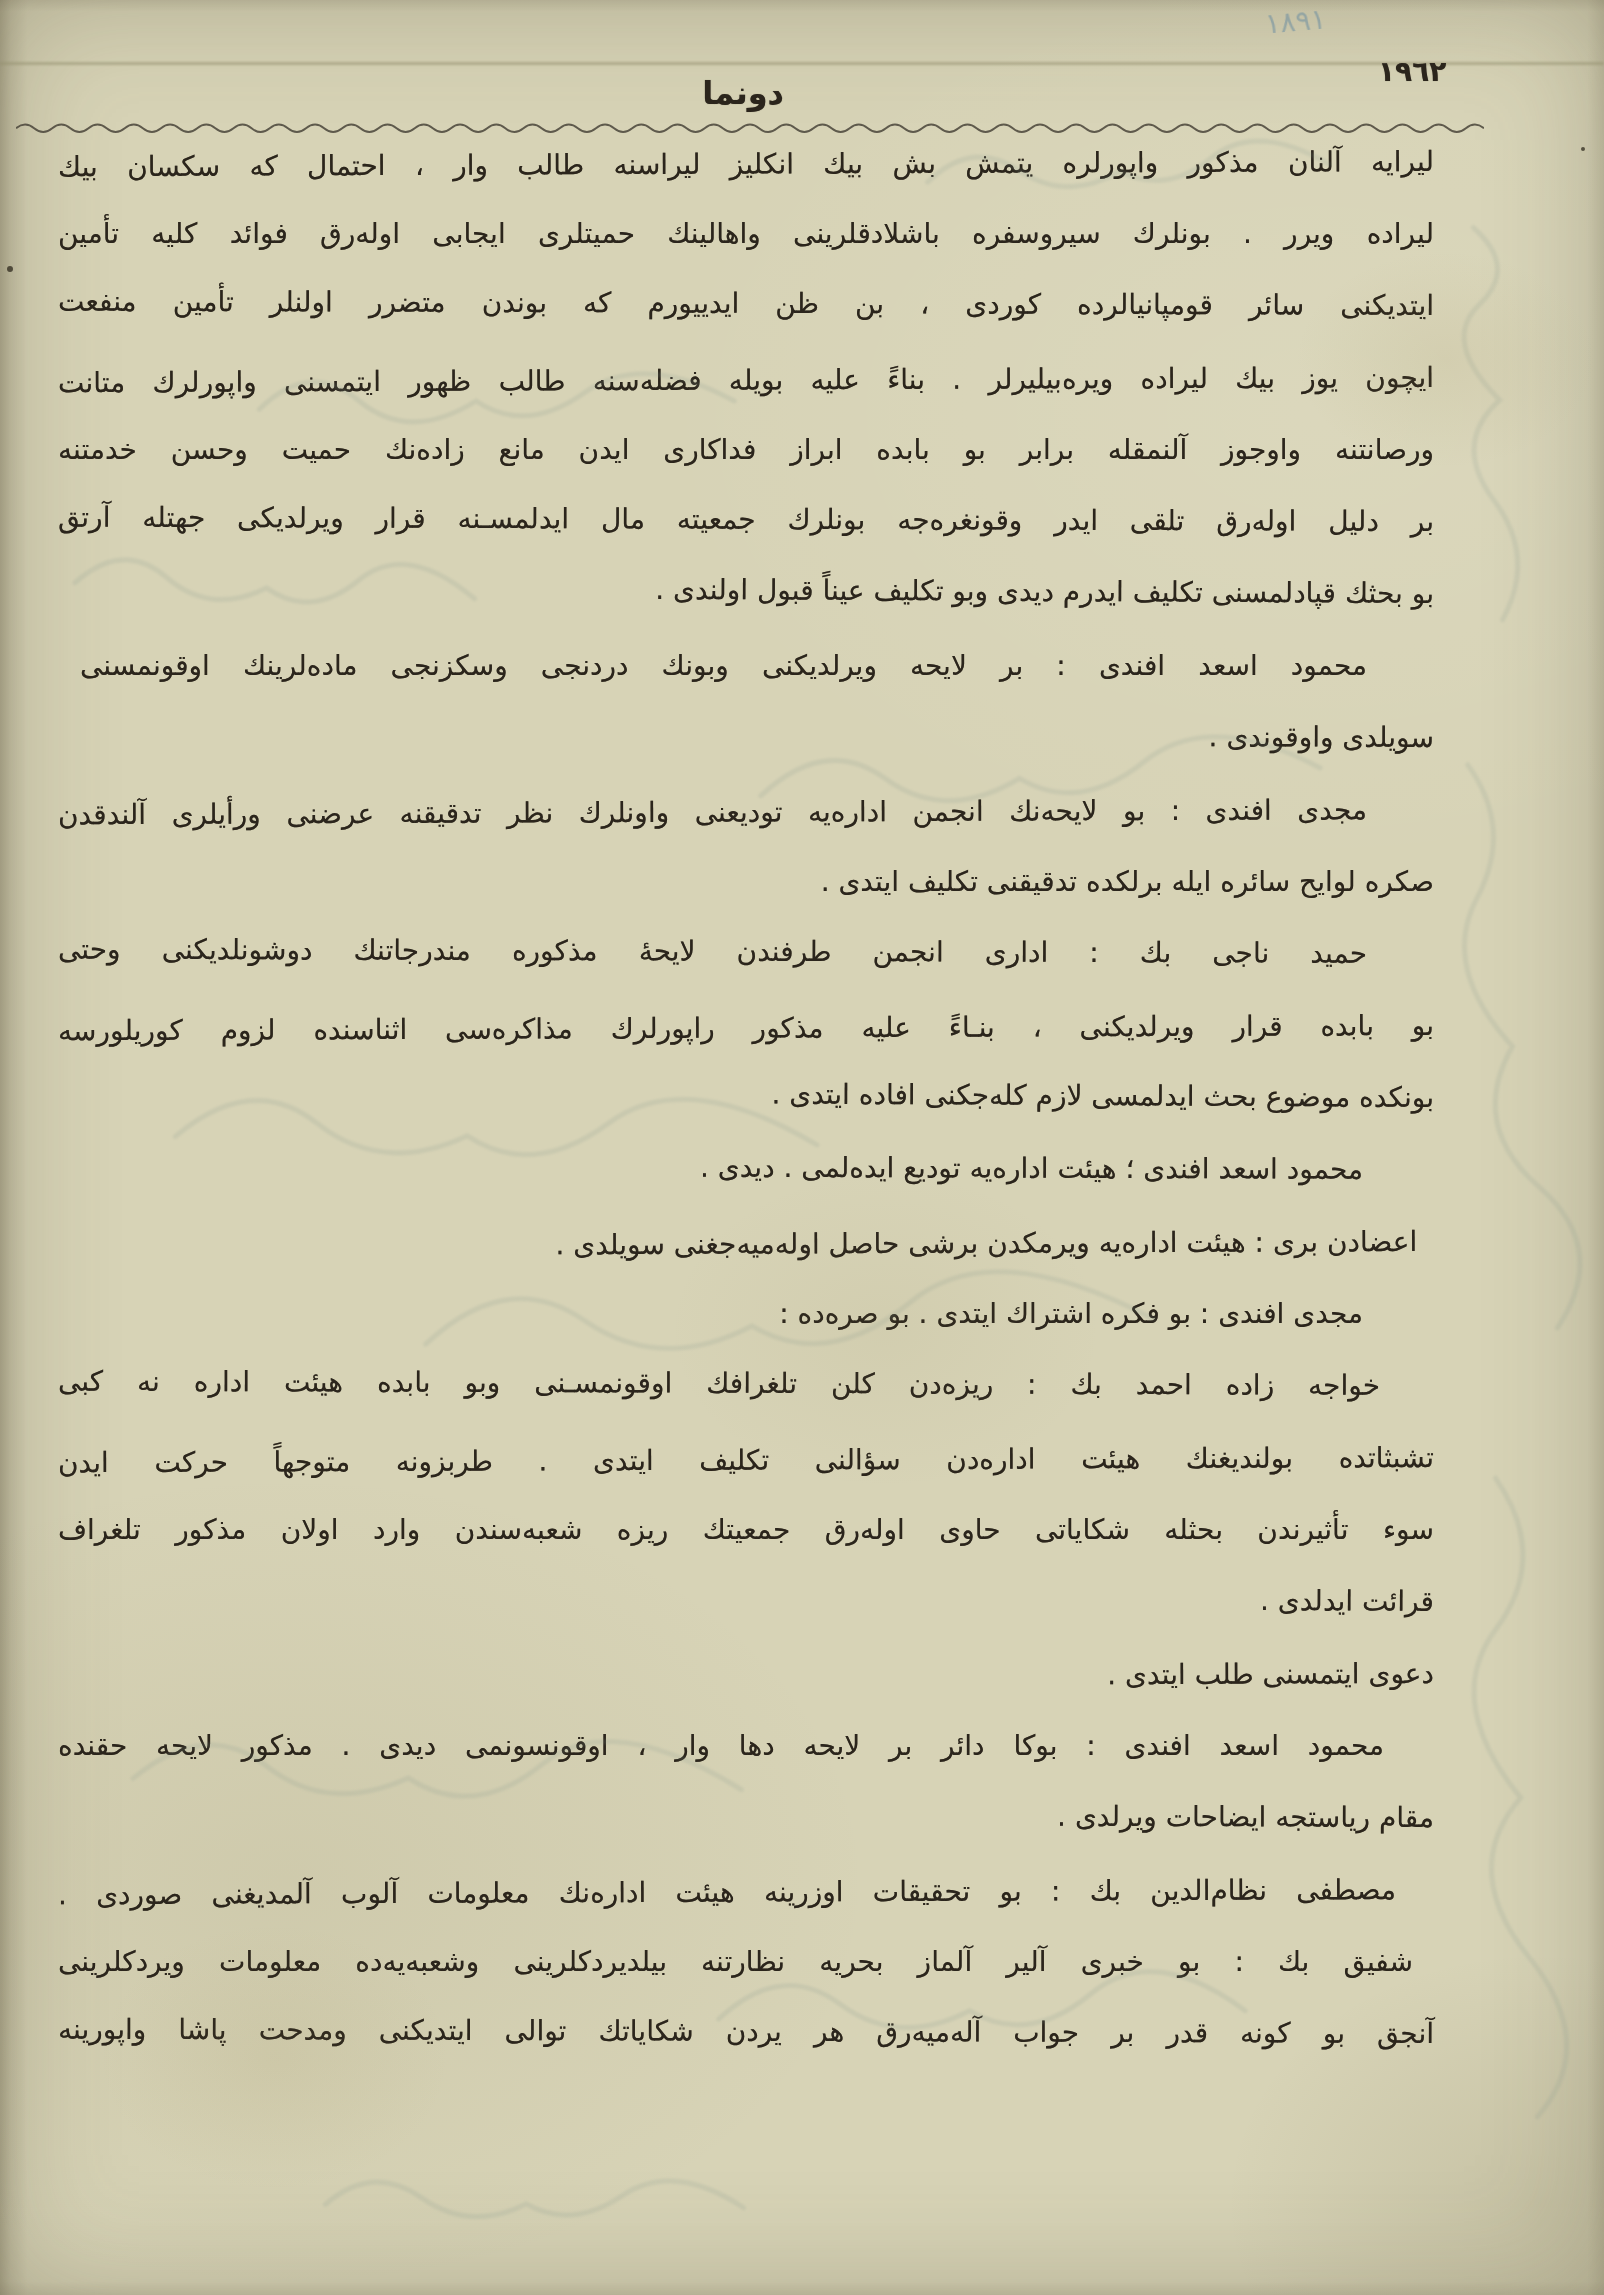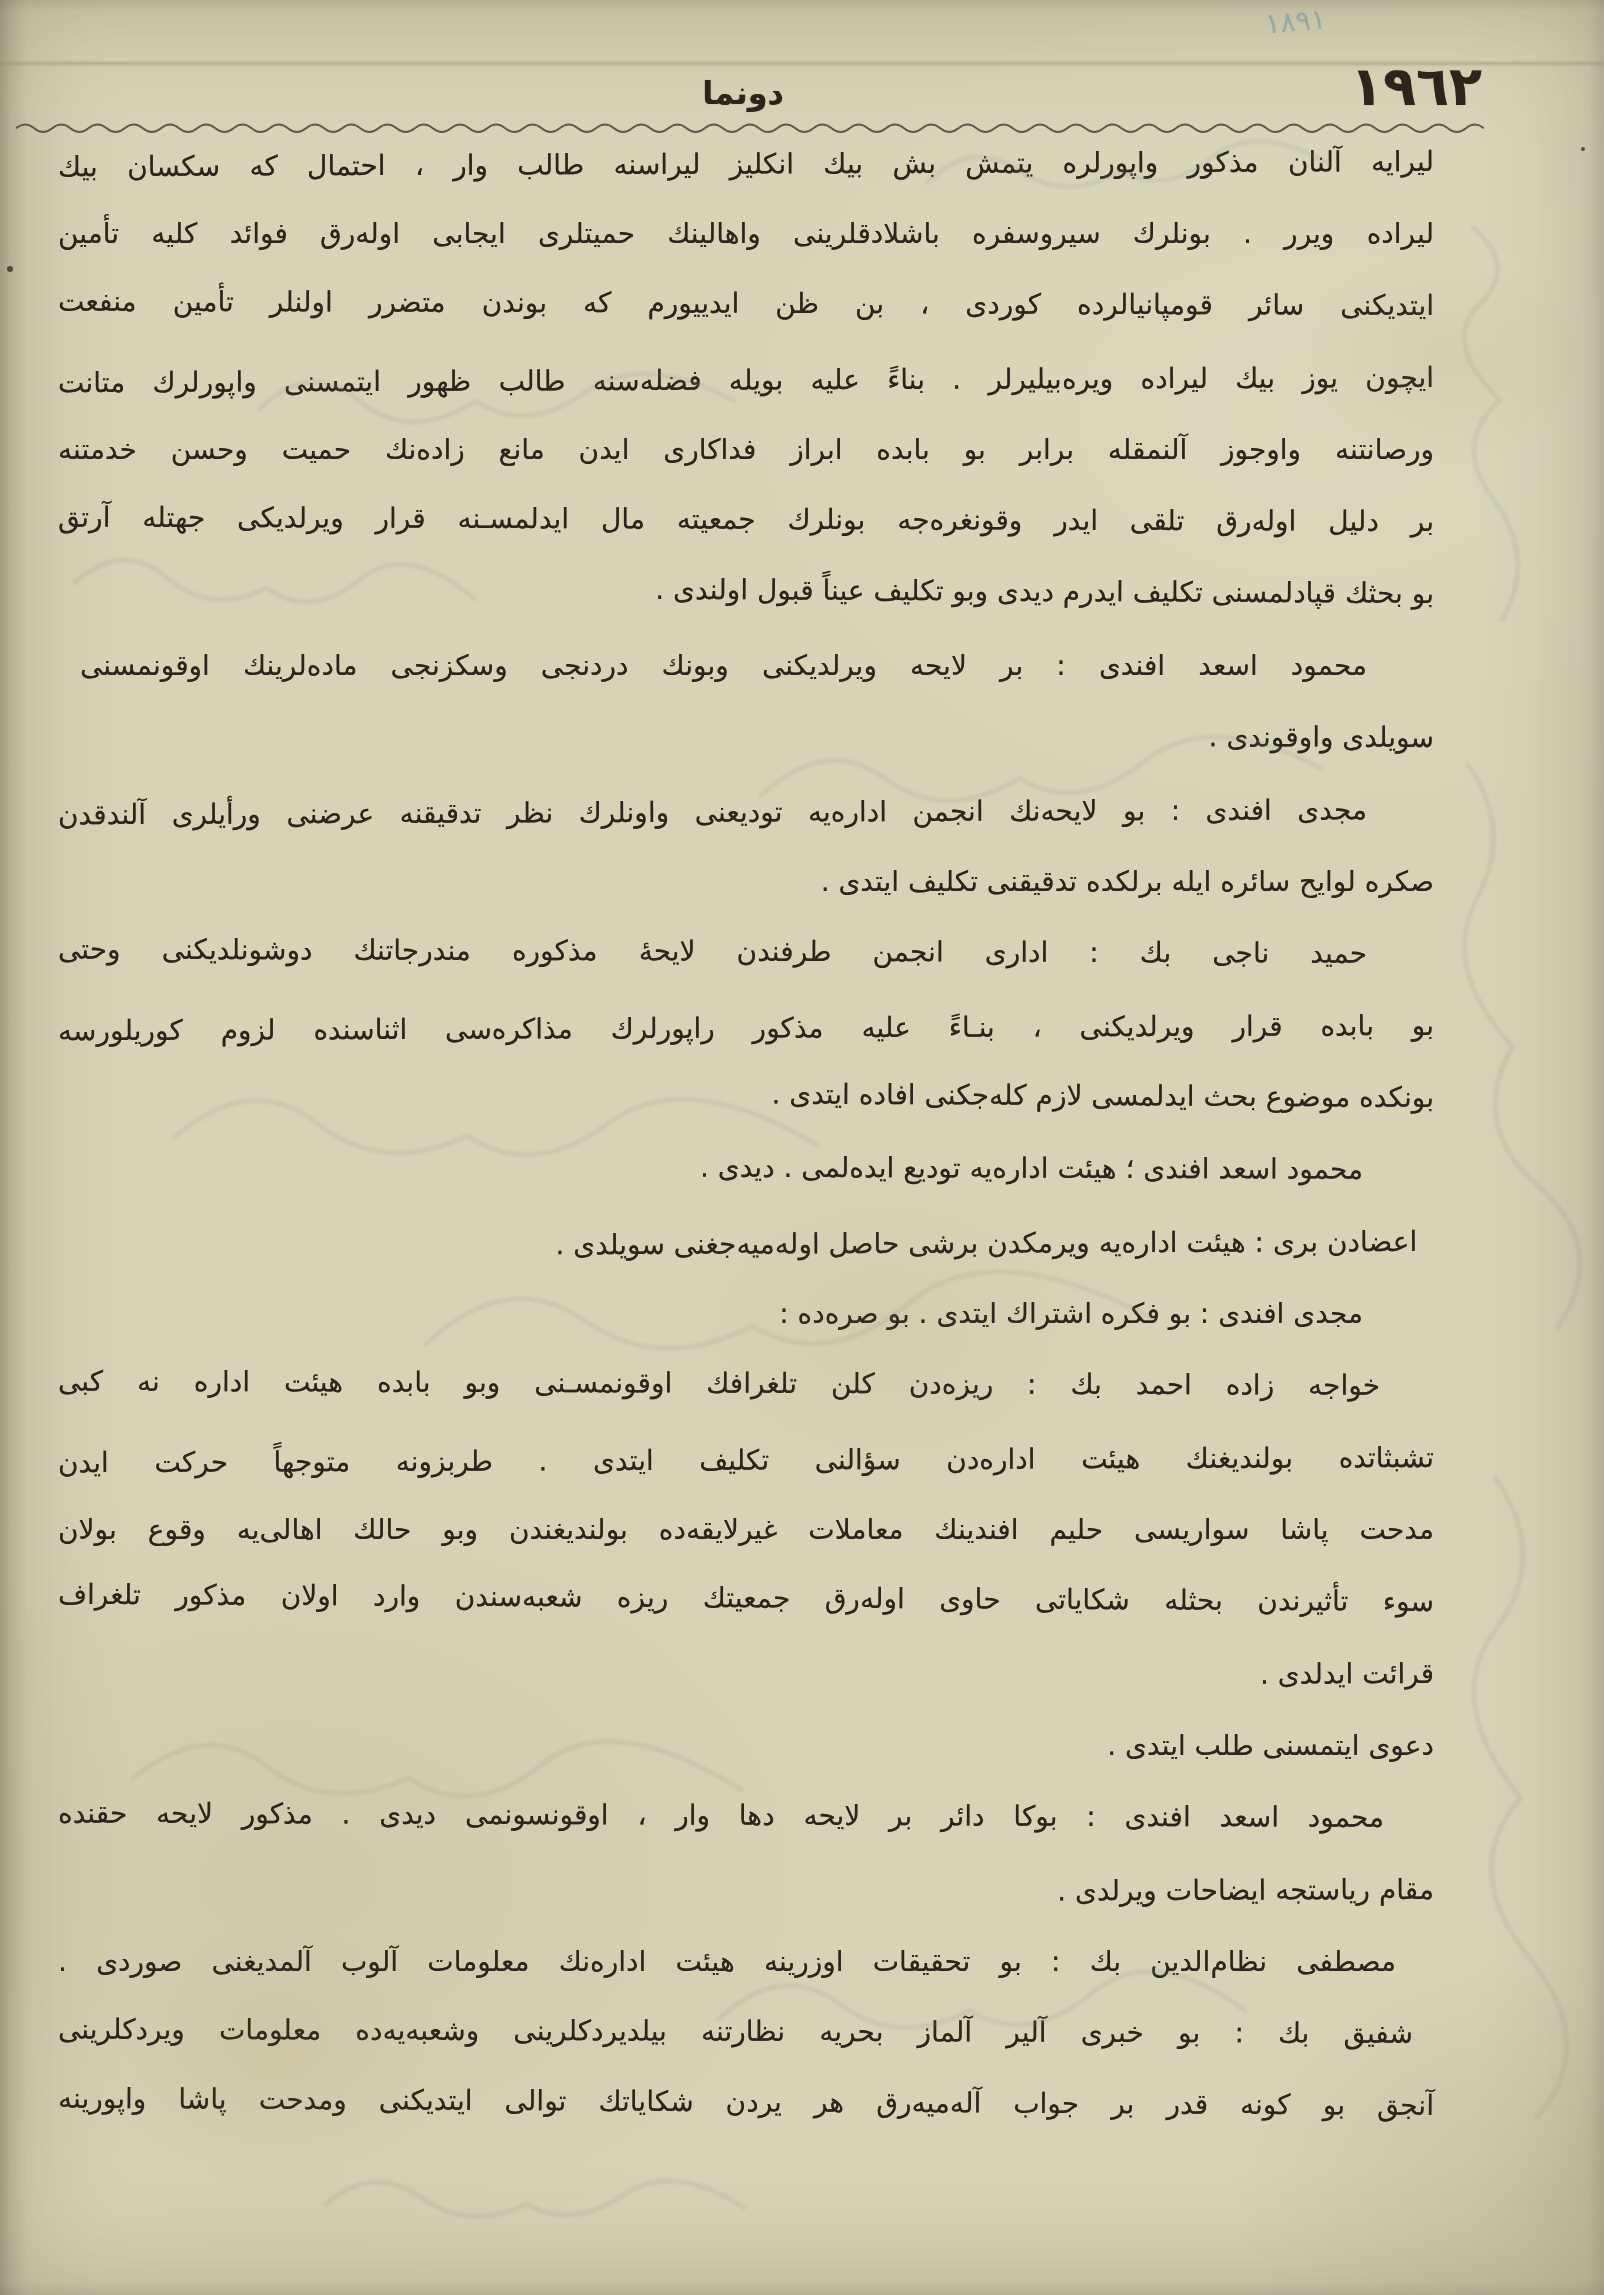--- a/index.html
+++ b/index.html
@@ -23,22 +23,22 @@
   }
 
   
   .running-title{
     position:absolute; left:634px; top:74px; width:151px;
     text-align:right; font-size:32px; font-weight:bold;
     letter-spacing:0.8px;
     text-shadow:0 0 0.8px rgba(40,32,20,.5);
   }
   .page-number{
-    position:absolute; left:1341px; top:55px; width:142px;
-    text-align:right; font-size:54px; font-weight:bold;
+    position:absolute; left:1379px; top:55px; width:142px;
+    text-align:left; font-size:28px; font-weight:bold;
     text-shadow:0 0 0.8px rgba(40,32,20,.5);
   }
   .pencil-note{
     position:absolute; left:1213px; top:5px; width:167px;
     text-align:center; font-size:28.4px;
     color:rgba(106,140,160,.55);
     transform:rotate(-5deg);
     filter:blur(0.5px);
   }
   .top-bleed-line{
@@ -109,21 +109,20 @@
       <div class="line just" style="padding-right: 67px;">مجدى افندى : بو لايحه‌نك انجمن اداره‌يه توديعنى واونلرك نظر تدقيقنه عرضنى ورأيلرى آلندقدن</div>
       <div class="line">صكره لوايح سائره ايله برلكده تدقيقنى تكليف ايتدى .</div>
       <div class="line just" style="padding-right: 67px;">حميد ناجى بك : ادارى انجمن طرفندن لايحهٔ مذكوره مندرجاتنك دوشونلديكنى وحتى</div>
       <div class="line just">بو بابده قرار ويرلديكنى ، بنـاءً عليه مذكور راپورلرك مذاكره‌سى اثناسنده لزوم كوريلورسه</div>
       <div class="line">بونكده موضوع بحث ايدلمسى لازم كله‌جكنى افاده ايتدى .</div>
       <div class="line" style="padding-right: 71px;">محمود اسعد افندى ؛ هيئت اداره‌يه توديع ايده‌لمى . ديدى .</div>
       <div class="line" style="padding-right: 16.7px;">اعضادن برى : هيئت اداره‌يه ويرمكدن برشى حاصل اوله‌ميه‌جغنى سويلدى .</div>
       <div class="line" style="padding-right: 71px;">مجدى افندى : بو فكره اشتراك ايتدى . بو صره‌ده :</div>
       <div class="line just" style="padding-right: 54px;">خواجه زاده احمد بك : ريزه‌دن كلن تلغرافك اوقونمسـنى وبو بابده هيئت اداره نه كبى</div>
       <div class="line just">تشبثاتده بولنديغنك هيئت اداره‌دن سؤالنى تكليف ايتدى . طربزونه متوجهاً حركت ايدن</div>
-      <div class="line just">مدحت پاشا سواريسى حليم افندينك معاملات غيرلايقه‌ده بولنديغندن وبو حالك اهالى‌يه وقوع بولان</div>
       <div class="line just">سوء تأثيرندن بحثله شكاياتى حاوى اوله‌رق جمعيتك ريزه شعبه‌سندن وارد اولان مذكور تلغراف</div>
       <div class="line">قرائت ايدلدى .</div>
       <div class="line">دعوى ايتمسنى طلب ايتدى .</div>
       <div class="line just" style="padding-right: 50px;">محمود اسعد افندى : بوكا دائر بر لايحه دها وار ، اوقونسونمى ديدى . مذكور لايحه حقنده</div>
       <div class="line">مقام رياستجه ايضاحات ويرلدى .</div>
       <div class="line just" style="padding-right: 38px;">مصطفى نظام‌الدين بك : بو تحقيقات اوزرينه هيئت اداره‌نك معلومات آلوب آلمديغنى صوردى .</div>
       <div class="line just" style="padding-right: 21px;">شفيق بك : بو خبرى آلير آلماز بحريه نظارتنه بيلديردكلرينى وشعبه‌يه‌ده معلومات ويردكلرينى</div>
       <div class="line just">آنجق بو كونه قدر بر جواب آله‌ميه‌رق هر يردن شكاياتك توالى ايتديكنى ومدحت پاشا واپورينه</div>
     </div>
 

